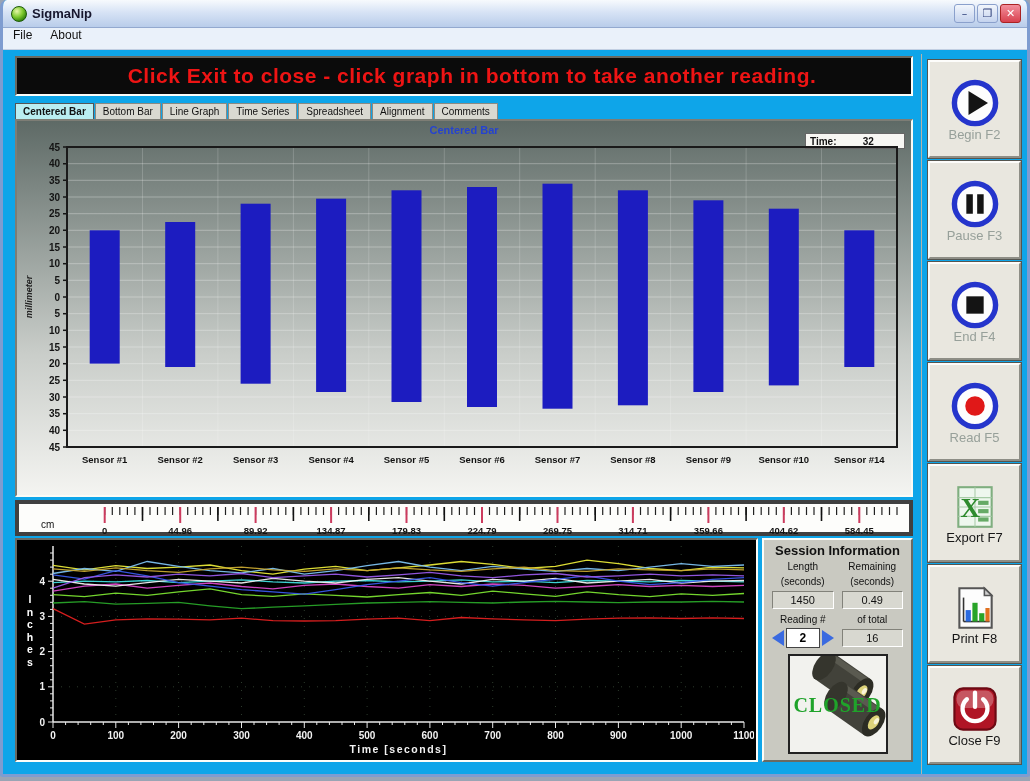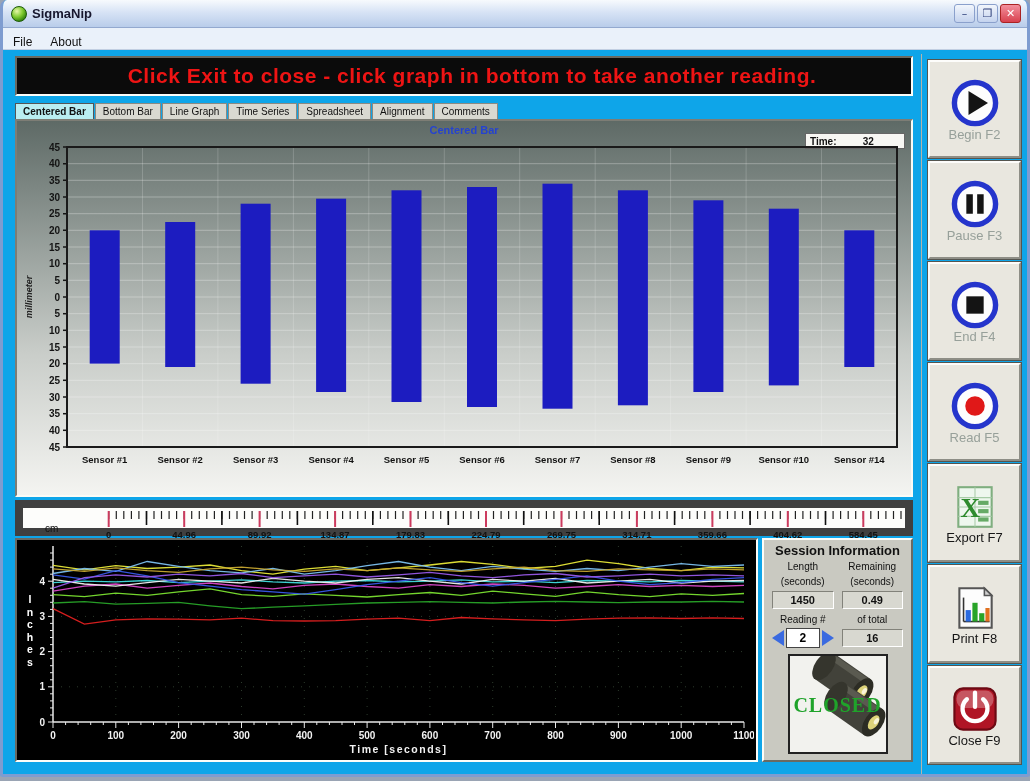--- a/index.html
+++ b/index.html
@@ -10,21 +10,21 @@
   .titlebar{height:28px;background:linear-gradient(#f7fafd,#d7e3f5 45%,#b9cdea);display:flex;align-items:center;
     padding:0 6px;border-bottom:1px solid #93a9cf;}
   .app-icon{width:16px;height:16px;border-radius:50%;margin:0 5px 0 2px;
     background:radial-gradient(circle at 35% 30%,#e6f7a8,#7cc92e 45%,#2d7d0d 80%);border:1px solid #1d5a08;}
   .title{font-weight:bold;font-size:13px;color:#17172e;flex:1;}
   .controls{display:flex;gap:2px;}
   .wbtn{width:21px;height:19px;border-radius:3px;font-size:11px;line-height:18px;text-align:center;
     color:#2a3c77;background:linear-gradient(#f2f6fc,#c4d3ee);border:1px solid #8aa0cc;cursor:default;font-family:"DejaVu Sans",sans-serif;}
   .wbtn.close{background:linear-gradient(#f3909c,#d8414f);color:#fff;border-color:#a22;font-weight:bold;}
   
-  .menubar{height:22px;background:#eaf1fa;border-bottom:1px solid #c2cfe2;display:flex;align-items:flex-end;
+  .menubar{height:22px;background:#eaf1fa;border-bottom:1px solid #c2cfe2;display:flex;align-items:flex-start;
     font-size:12px;color:#111;gap:18px;padding:0 10px;}
   .menubar span{cursor:default;}
   
   .content{display:flex;padding:4px 4px 0 12px;height:731px;}
   .main-col{width:898px;}
   .banner{height:40px;background:#0b0b0b;border:2px solid;border-color:#6a6a62 #fdfdf8 #fdfdf8 #6a6a62;
     display:flex;align-items:center;justify-content:center;margin-top:2px;padding-left:16px;}
   .banner span{color:#ee1414;font-size:21px;font-weight:bold;letter-spacing:.5px;}
   
   .tabs{display:flex;margin-top:5px;height:18px;align-items:flex-end;}
@@ -33,36 +33,36 @@
   .tab.sel{background:#b9eef2;font-weight:bold;border-color:#555;}
   
   .chart-panel{position:relative;height:378px;border:2px solid;border-color:#7d7d75 #fbfbf6 #fbfbf6 #7d7d75;
     background:linear-gradient(#5e6a66,#9aa29e 35%,#c9cdc9 62%,#f4f4f1);}
   .chart-title{position:absolute;top:3px;left:0;right:0;text-align:center;font-size:11px;font-weight:bold;color:#2543cf;}
   .time-box{position:absolute;top:12px;right:6px;width:100px;height:16px;background:#f7f7f3;border:1px solid #666;
     font-size:10px;font-weight:bold;color:#111;display:flex;align-items:center;padding:0 4px;}
   .time-box .tv{flex:1;text-align:center;}
   .chart-panel svg{position:absolute;top:20px;left:2px;}
   
-  .ruler-wrap{margin-top:3px;height:36px;background:#fdfdfb;border:8px solid #404040;}
+  .ruler-wrap{margin-top:3px;height:36px;background:#fdfdfb;border:4px solid #404040;}
   .ends-row{position:relative;height:23px;margin-top:1px;}
   .end-label{position:absolute;left:2px;top:1px;font-size:16px;font-weight:bold;color:#111;}
   .end-label.right{left:auto;right:4px;}
   .cdp{position:absolute;left:118px;top:4px;font-size:10px;color:#111;}
   
   .bottom-row{display:flex;margin-top:2px;}
   .trend-wrap{width:743px;height:224px;background:#000;border:2px solid;border-color:#6a6a62 #fdfdf8 #fdfdf8 #6a6a62;cursor:pointer;}
   .session-panel{width:151px;height:224px;margin-left:4px;background:#c9c9c1;border:2px solid;
     border-color:#fdfdf8 #6a6a62 #6a6a62 #fdfdf8;padding:3px 4px;}
   .sess-title{font-size:13px;font-weight:bold;color:#111;text-align:center;}
   .sess-grid{display:flex;margin-top:1px;}
   .sess-col{flex:1;text-align:center;}
   .sess-h{font-size:10px;font-weight:normal;color:#111;line-height:15px;min-height:22px;}
   .sess-box{margin:2px 4px 0;background:#d8d8d0;border:1px solid;border-color:#82827a #fff #fff #82827a;
-    font-size:11px;font-weight:bold;color:#111;text-align:center;padding:2px 0;}
+    font-size:11px;font-weight:normal;color:#111;text-align:center;padding:2px 0;}
   .reading-row{display:flex;margin-top:3px;}
   .spinner{display:flex;align-items:center;justify-content:center;margin-top:1px;}
   .arr{width:0;height:0;border-style:solid;cursor:pointer;}
   .arr.left{border-width:8px 12px 8px 0;border-color:transparent #3a6ae0 transparent transparent;}
   .arr.right{border-width:8px 0 8px 12px;border-color:transparent transparent transparent #3a6ae0;}
   .spin-val{width:34px;background:#fff;border:1px solid #444;font-size:12px;font-weight:bold;text-align:center;
     margin:0 2px;padding:2px 0;}
   .nip-image{position:relative;width:100px;height:100px;margin:6px auto 0;background:#f2f2ee;border:2px solid #222;padding-left:20px;}
   .closed{position:absolute;top:38px;left:0;right:0;text-align:center;color:#1fa32a;
     font-family:"Liberation Serif",serif;font-weight:bold;font-size:20px;letter-spacing:1px;}

